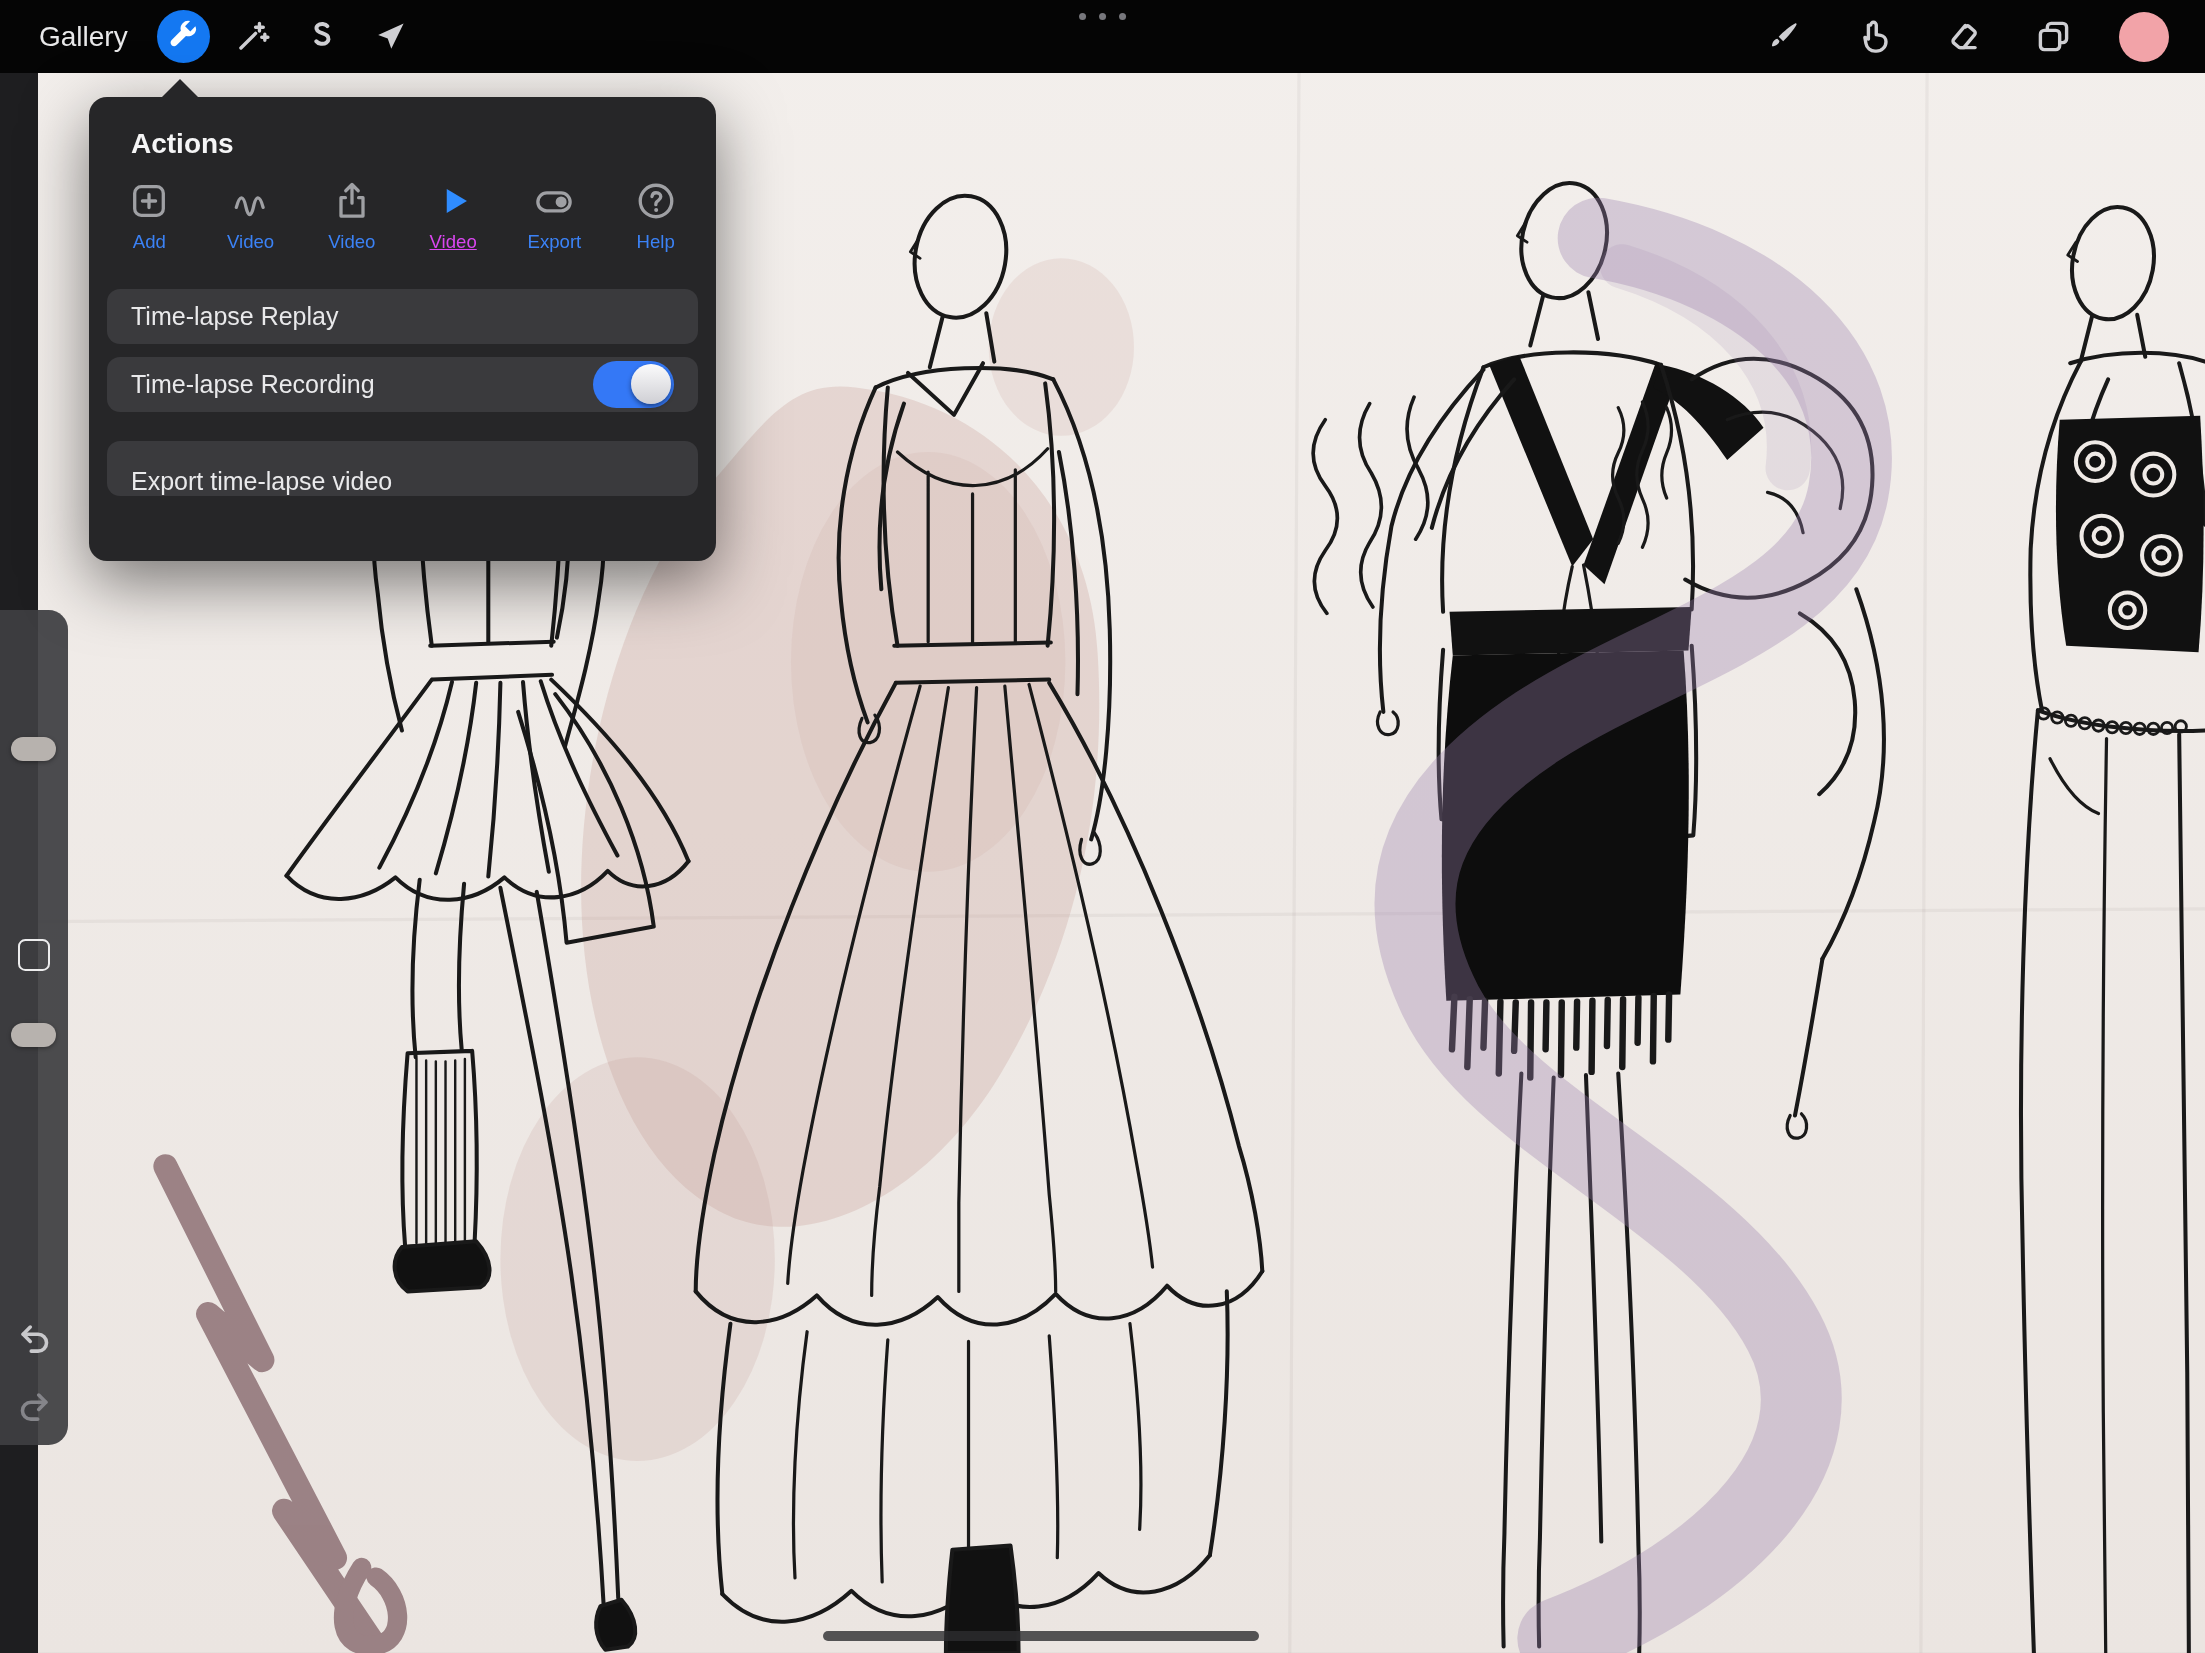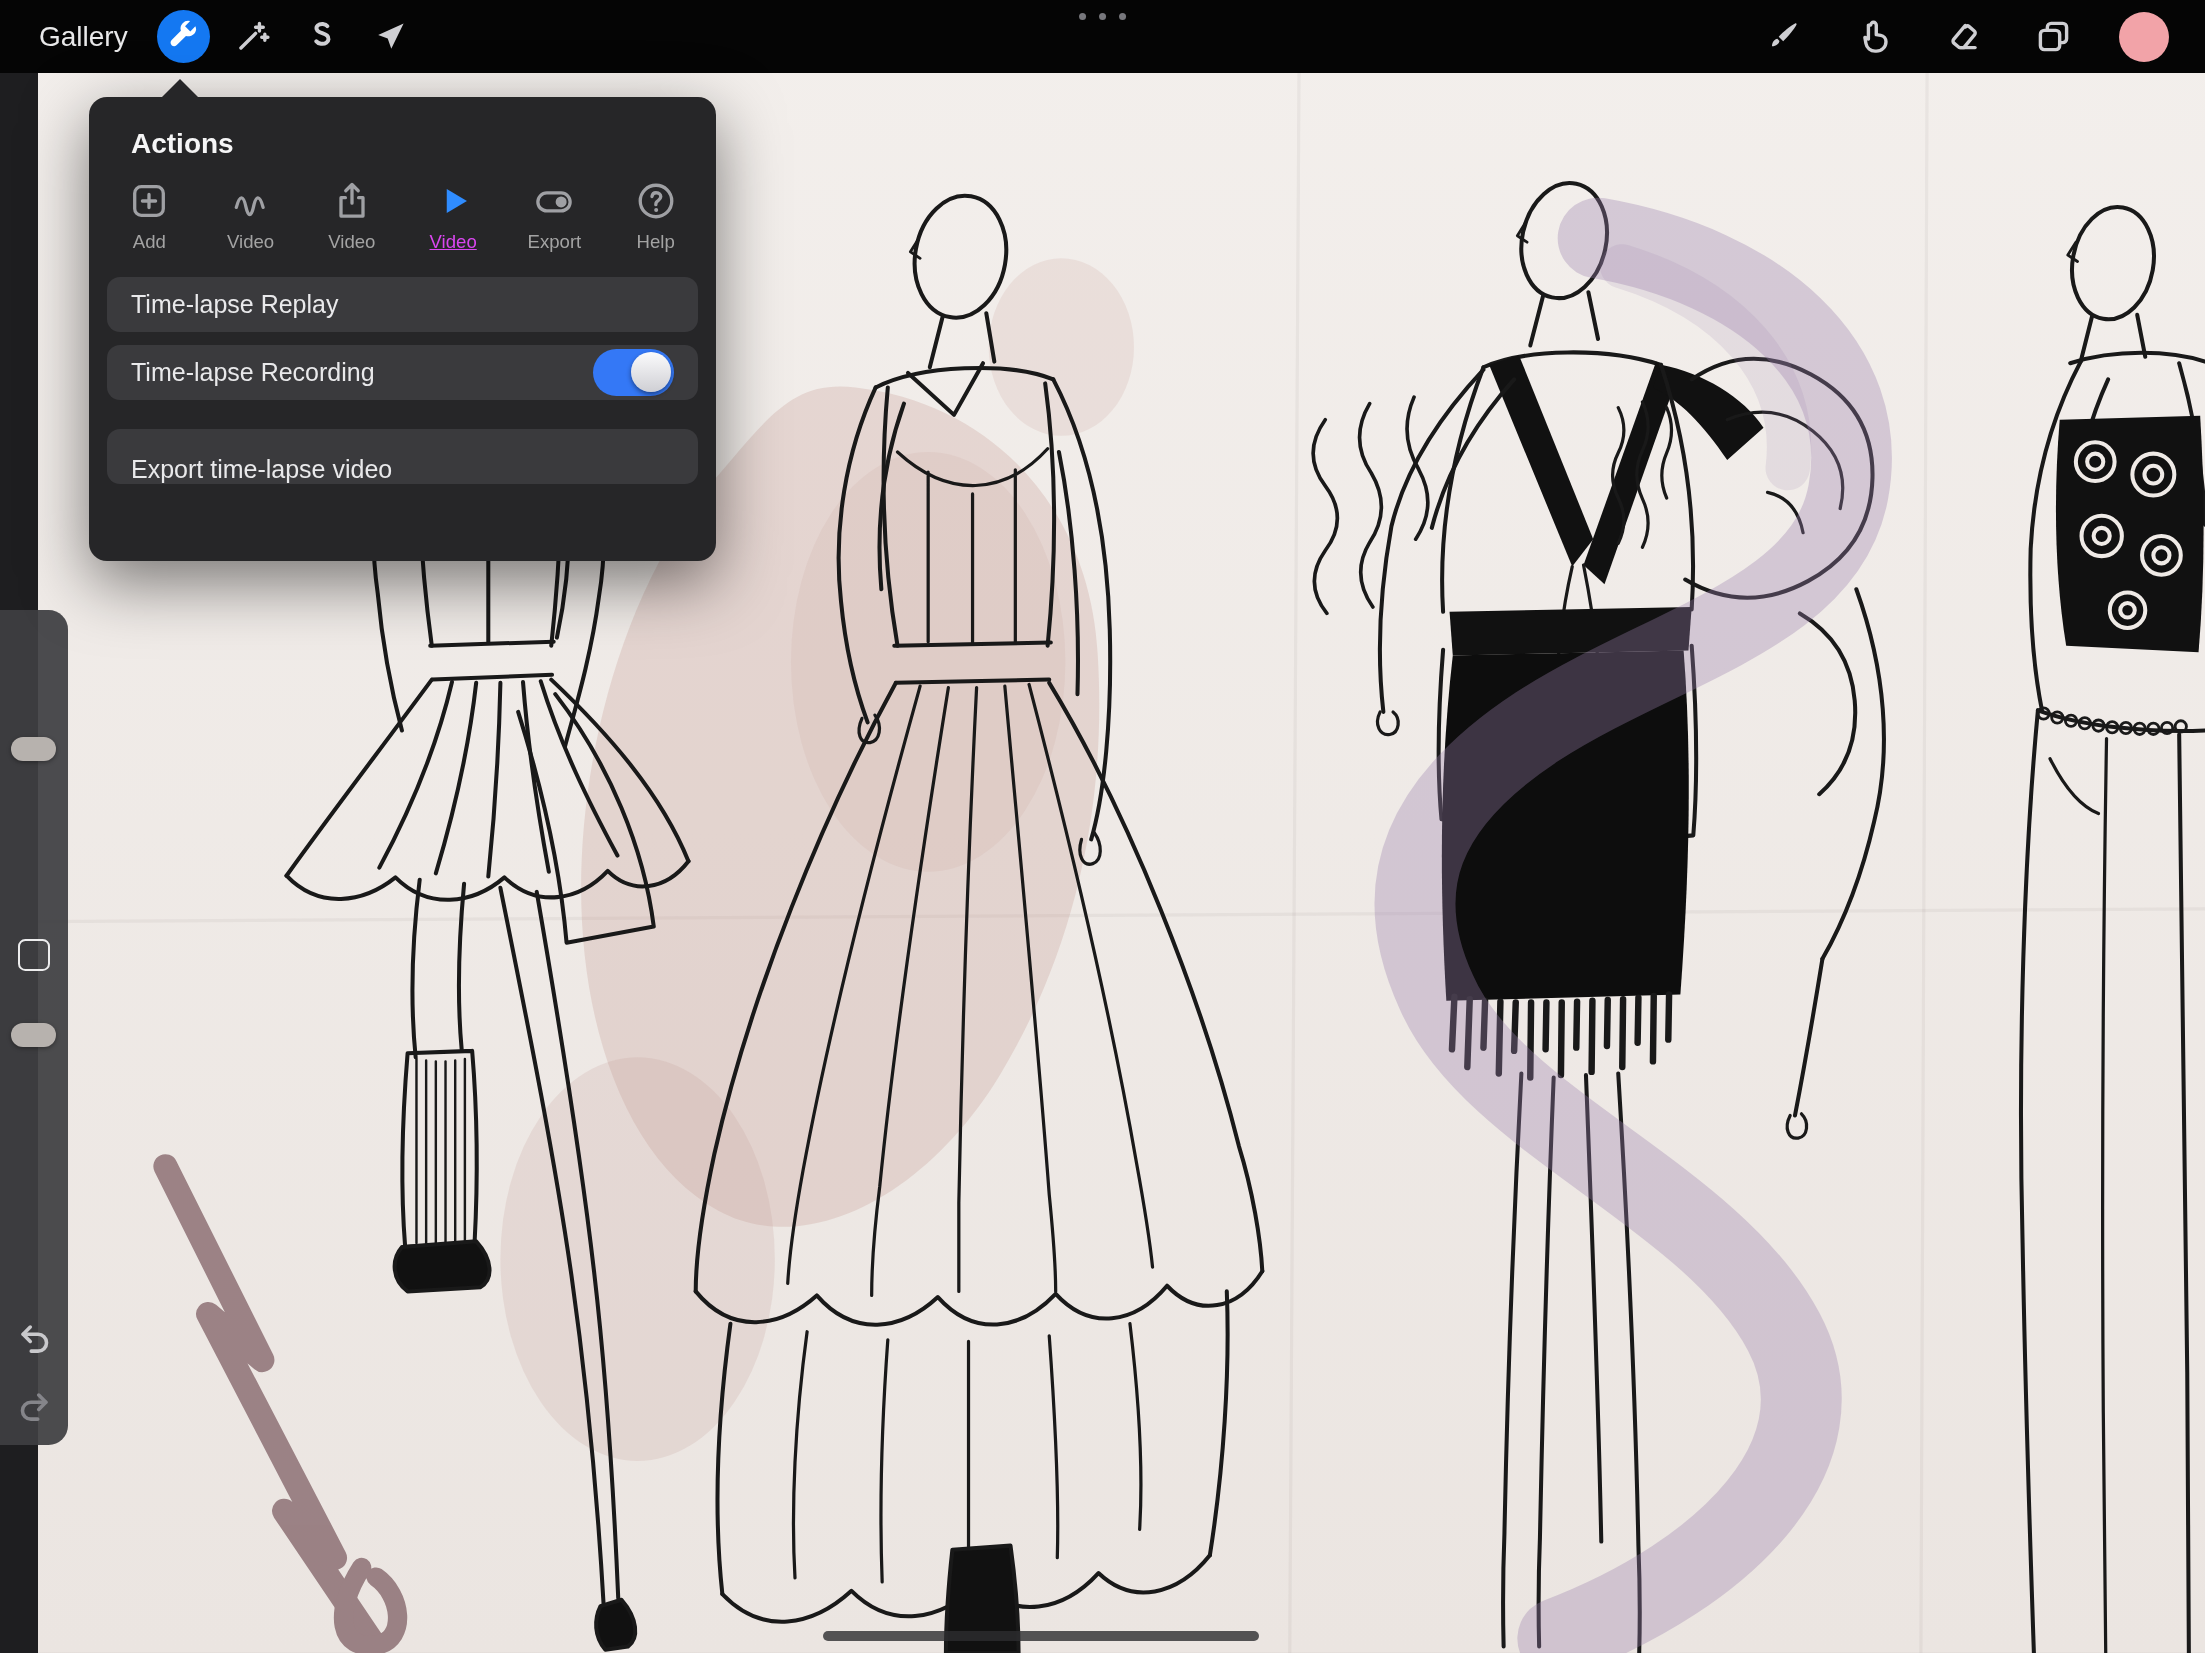--- a/index.html
+++ b/index.html
@@ -29,23 +29,23 @@
   .panel{position:absolute;left:89px;top:97px;width:627px;height:464px;background:#262628;border-radius:18px;
          box-shadow:0 21px 65px rgba(0,0,0,.5);z-index:5;}
   .caret{position:absolute;left:72px;top:-18px;width:0;height:0;border-left:19.4px solid transparent;
          border-right:19.4px solid transparent;border-bottom:19.4px solid #262628;}
   .panel h1{margin:31px 0 0 42px;font-size:28px;font-weight:700;color:#f5f5f6;}
   .tabs{display:flex;padding:0 9.7px;margin-top:19.4px;}
   .tab{flex:1;display:flex;flex-direction:column;align-items:center;gap:7.3px;}
   .ticon{width:44px;height:44px;display:flex;align-items:center;justify-content:center;}
   .ticon svg{width:44px;height:44px;}
   .tabstroke{stroke:#9fa0a4;stroke-width:1.8;fill:none;stroke-linecap:round;stroke-linejoin:round;}
-  .tlabel{font-size:18.6px;color:#a3a3a3;}
+  .tlabel{font-size:18.6px;color:#3b82f6;}
   .tab.selected .tlabel{color:#d946ef;text-decoration:underline;}
-  .rows{padding:0 18px;margin-top:24px;}
+  .rows{padding:0 18px;margin-top:36px;}
   .row{height:55px;background:#3a3a3d;border-radius:13px;display:flex;align-items:center;
        justify-content:space-between;padding:0 24px;box-sizing:border-box;margin-bottom:13px;}
   .row span{font-size:25px;color:#e9e9eb;}
   .row.gap{margin-top:29px;align-items:flex-end;}
   .toggle{width:81px;height:47px;border-radius:23.4px;background:#3478f6;position:relative;flex:none;}
   .toggle .knob{position:absolute;top:3.2px;right:3.2px;width:40px;height:40px;border-radius:50%;
         background:linear-gradient(#fbfbfc,#cfcfd4);box-shadow:0 2.4px 5.7px rgba(0,0,0,.45);}
 
   
   .sidebar{position:absolute;left:0;top:610px;width:68px;height:835px;background:rgba(62,62,66,.93);

